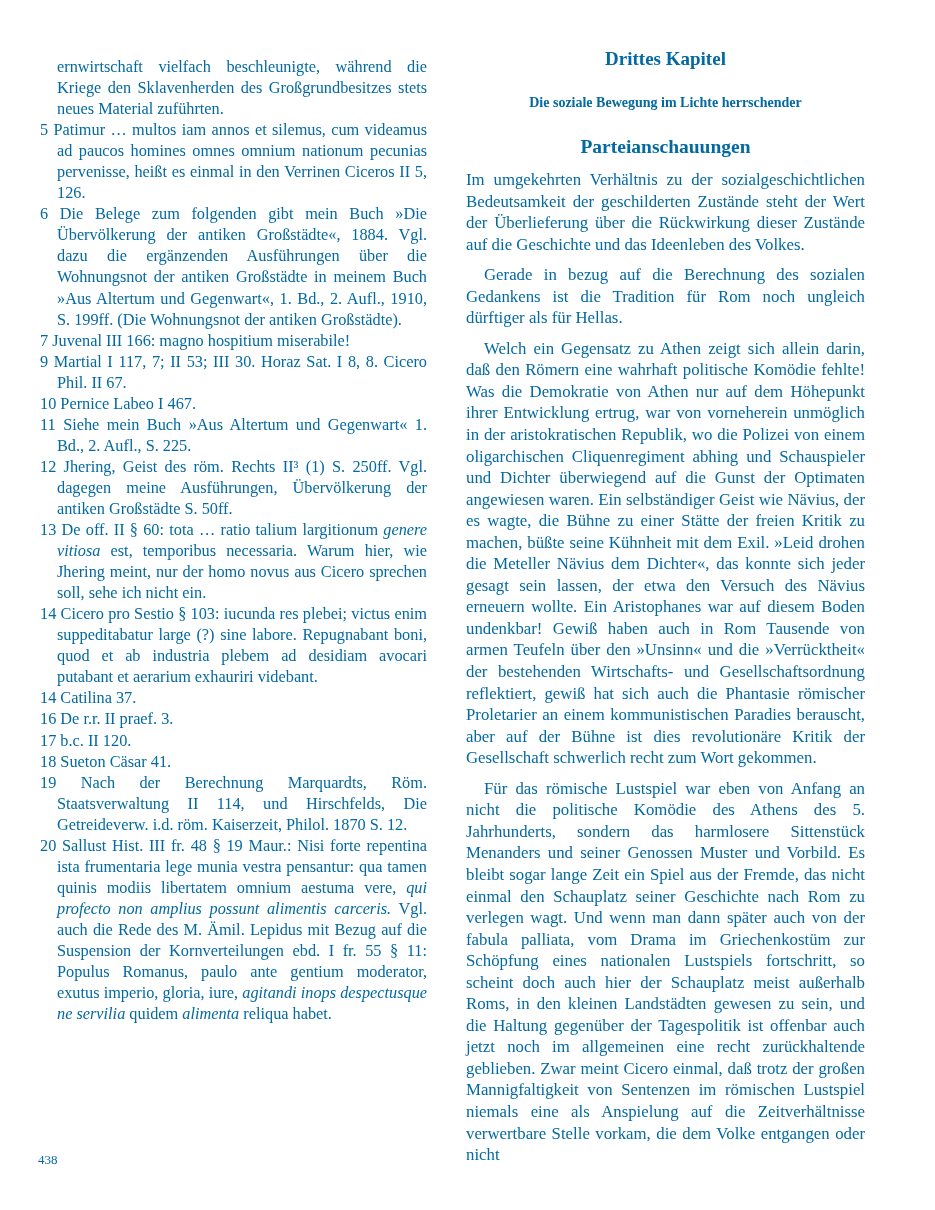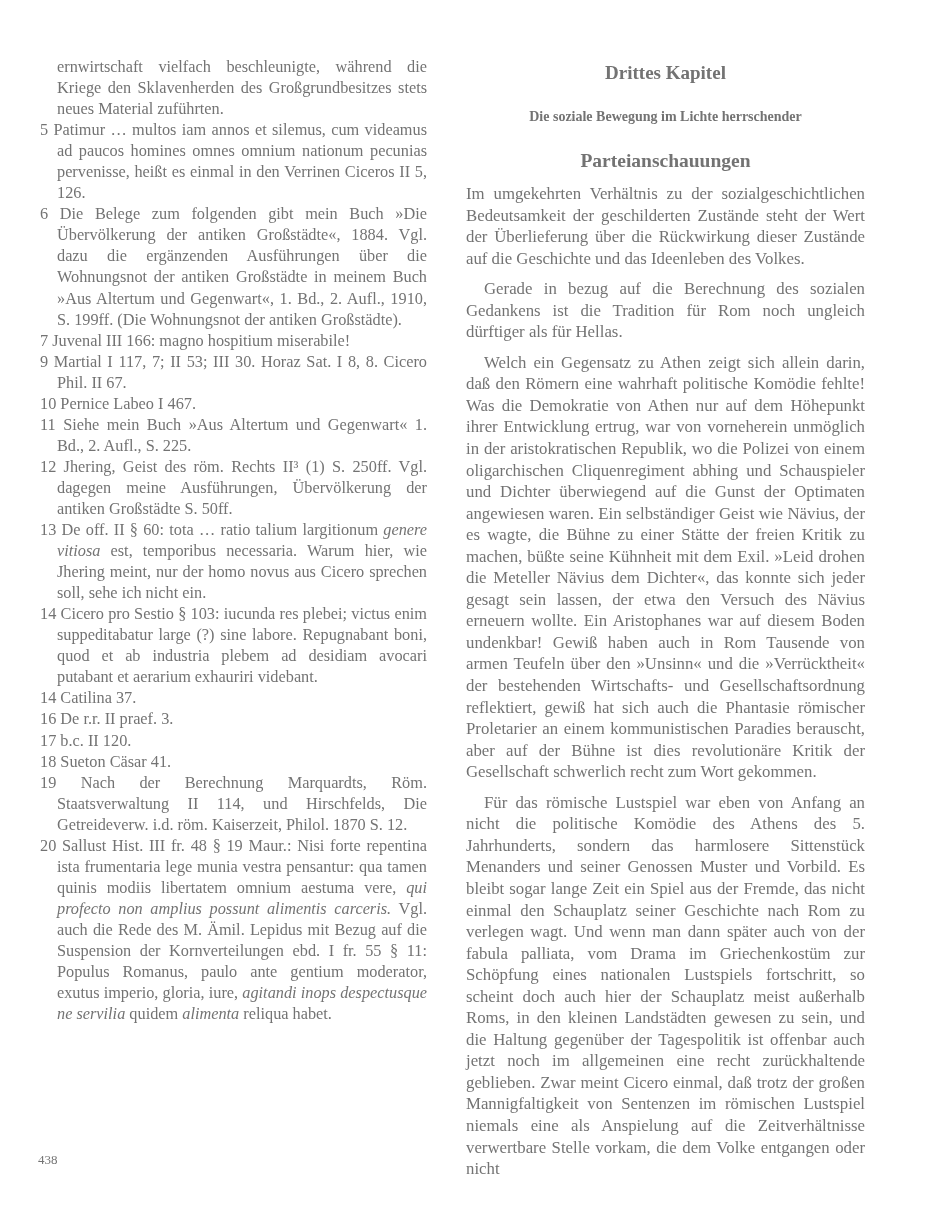--- a/index.html
+++ b/index.html
@@ -2,40 +2,40 @@
 <html lang="de"><head>
 <meta charset="utf-8">
 <style>
   html, body { margin: 0; padding: 0; background: #e8e8e8; }
   .page {
     position: relative;
     width: 935px;
     height: 1210px;
     margin: 0 auto;
     background: #ffffff;
-    color: #737373;
+    color: #0369a1;
     font-family: "Liberation Serif", "DejaVu Serif", serif;
     overflow: hidden;
   }
   .col {
     position: absolute;
     text-align: justify;
     hyphens: auto;
     -webkit-hyphens: auto;
   }
   .col-left {
     left: 40px;
     top: 56px;
     width: 387px;
     font-size: 16.3px;
     line-height: 21.05px;
   }
   .col-right {
     left: 457px;
-    top: 50px;
+    top: 36px;
     width: 417px;
     font-size: 16.8px;
     line-height: 21.55px;
   }
   .fn-cont { margin-left: 17px; }
   .fn { padding-left: 17px; text-indent: -17px; margin: 0; }
   .it { font-style: italic; }
   .chapter-heading {
     text-align: center;
     font-weight: bold;

